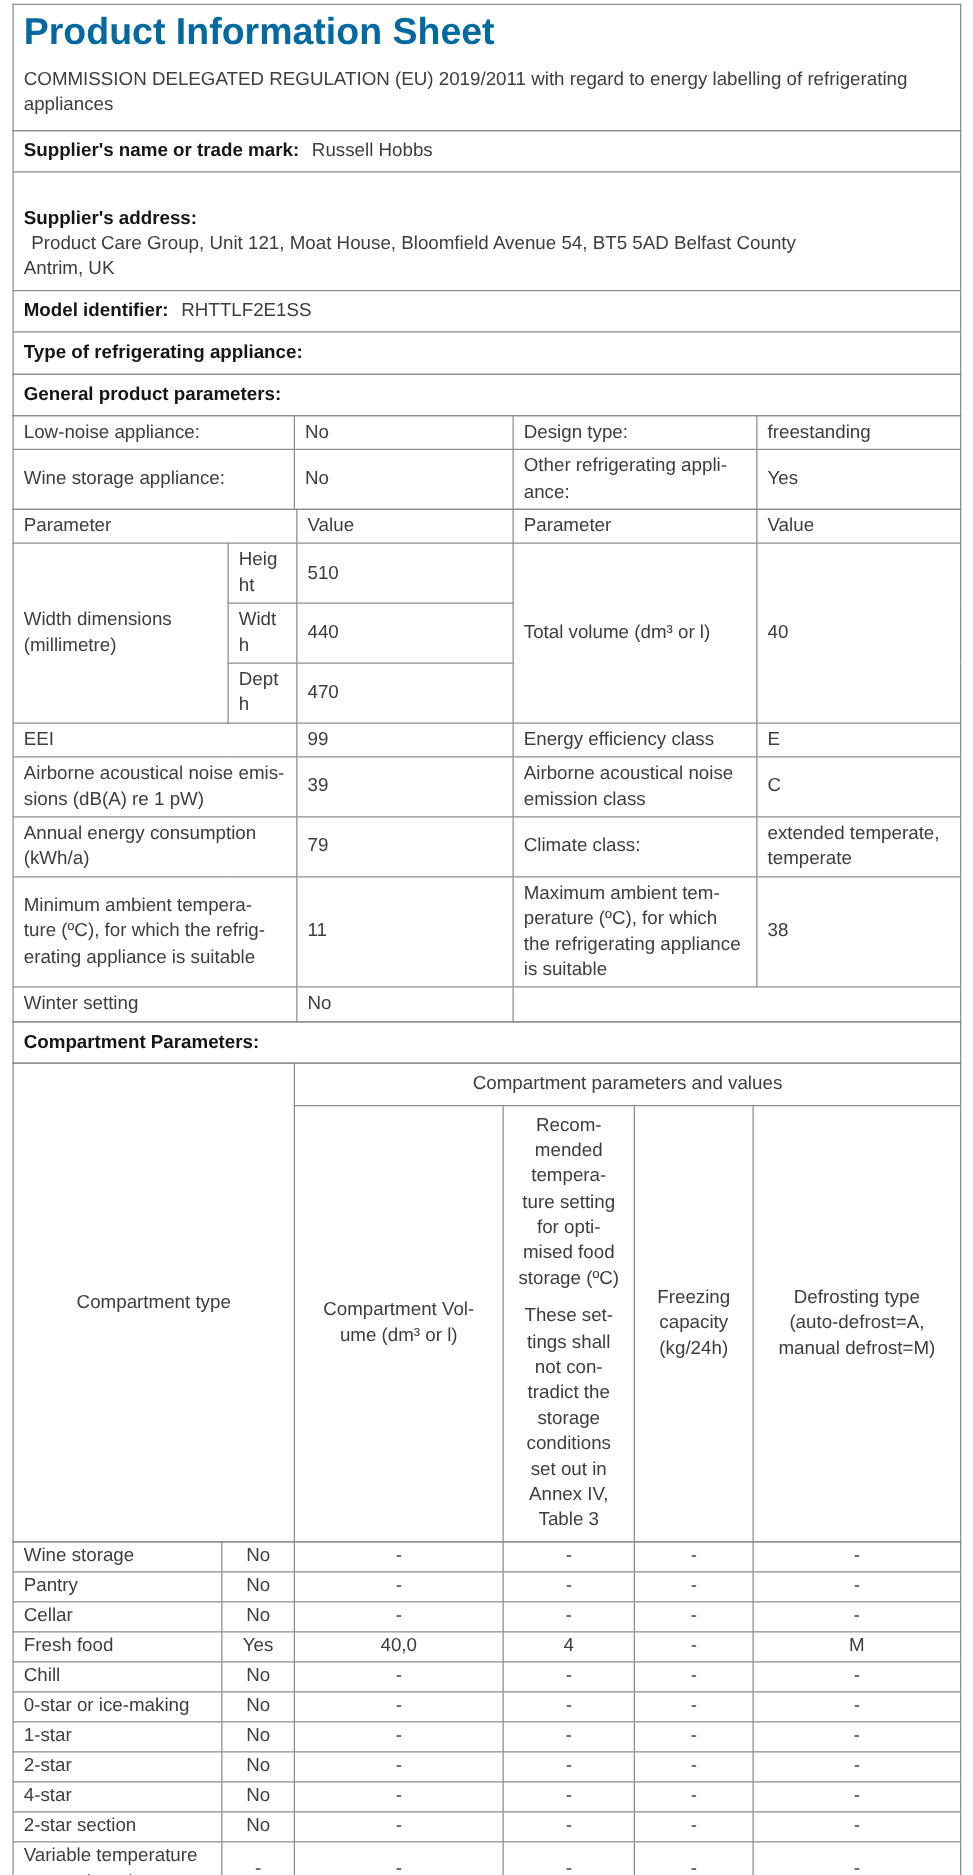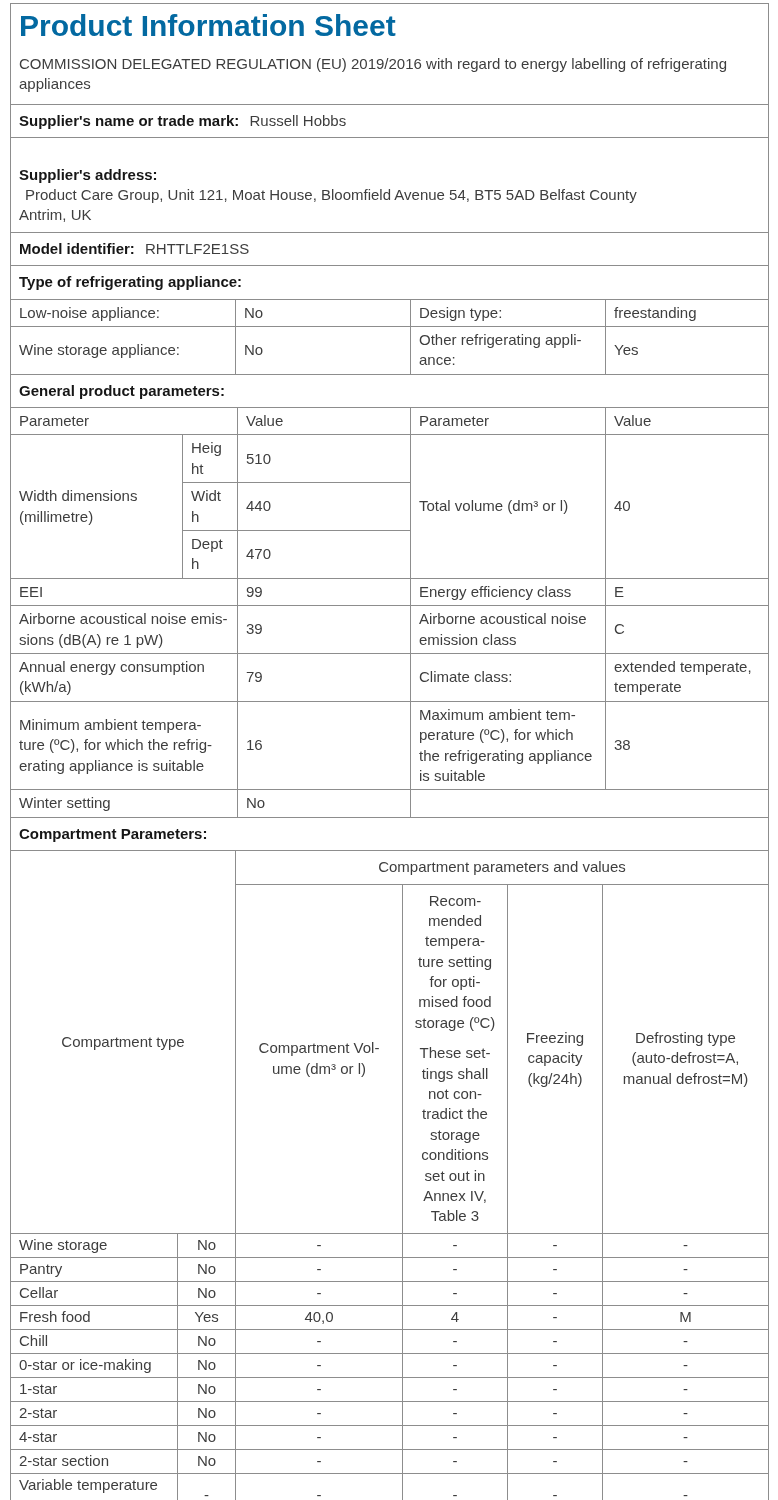--- a/index.html
+++ b/index.html
@@ -51,21 +51,21 @@
 <div class="sheet">
 
   <table class="t">
     <colgroup>
         <col style="width:758px">
       </colgroup>
     <tbody>
         <tr>
           <td>
       <div class="title">Product Information Sheet</div>
-      <div class="subtitle pre">COMMISSION DELEGATED REGULATION (EU) 2019/2016 with regard to energy labelling of refrigerating
+      <div class="subtitle pre">COMMISSION DELEGATED REGULATION (EU) 2019/2011 with regard to energy labelling of refrigerating
 appliances</div>
     </td>
         </tr>
   </tbody>
     </table>
 
   <table class="t sec">
     <colgroup>
         <col style="width:758px">
       </colgroup>
@@ -86,20 +86,31 @@
     <tr>
           <td>
       <span class="b">Model identifier:</span>
       <span class="val">RHTTLF2E1SS</span>
     </td>
         </tr>
     <tr>
           <td>
       <span class="b">Type of refrigerating appliance:</span>
     </td>
+        </tr>
+  </tbody>
+    </table>
+
+  <table class="t sec">
+    <colgroup>
+        <col style="width:758px">
+      </colgroup>
+    <tbody>
+        <tr>
+          <td><span class="b">General product parameters:</span></td>
         </tr>
   </tbody>
     </table>
 
   <table class="t">
     <colgroup>
       <col style="width:225px">
         <col style="width:175px">
         <col style="width:195px">
         <col style="width:163px">
@@ -111,31 +122,20 @@
       <td>Design type:</td>
       <td>freestanding</td>
     </tr>
     <tr>
       <td>Wine storage appliance:</td>
       <td>No</td>
       <td class="pre">Other refrigerating appli-
 ance:</td>
       <td>Yes</td>
     </tr>
-  </tbody>
-    </table>
-
-  <table class="t sec">
-    <colgroup>
-        <col style="width:758px">
-      </colgroup>
-    <tbody>
-        <tr>
-          <td><span class="b">General product parameters:</span></td>
-        </tr>
   </tbody>
     </table>
 
   <table class="t hdr">
     <colgroup>
       <col style="width:172px">
         <col style="width:55px">
         <col style="width:173px">
         <col style="width:195px">
         <col style="width:163px">
@@ -182,21 +182,21 @@
 (kWh/a)</td>
       <td>79</td>
       <td>Climate class:</td>
       <td class="pre">extended temperate,
 temperate</td>
     </tr>
     <tr>
       <td colspan="2" class="pre">Minimum ambient tempera-
 ture (ºC), for which the refrig-
 erating appliance is suitable</td>
-      <td>16</td>
+      <td>11</td>
       <td class="pre">Maximum ambient tem-
 perature (ºC), for which
 the refrigerating appliance
 is suitable</td>
       <td>38</td>
     </tr>
     <tr>
       <td colspan="2">Winter setting</td>
       <td>No</td>
       <td colspan="2"></td>

